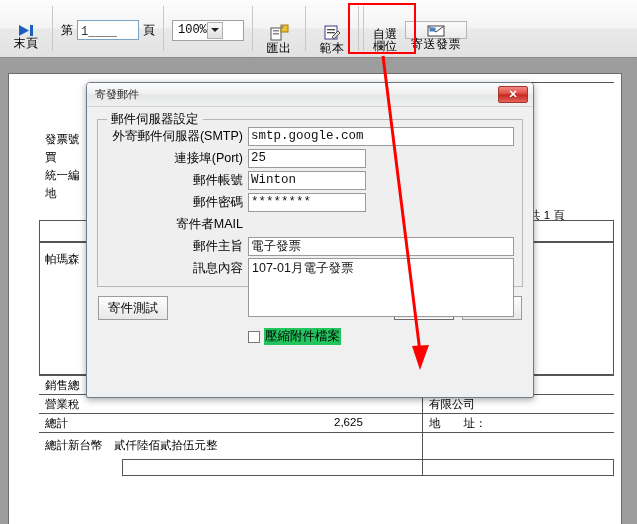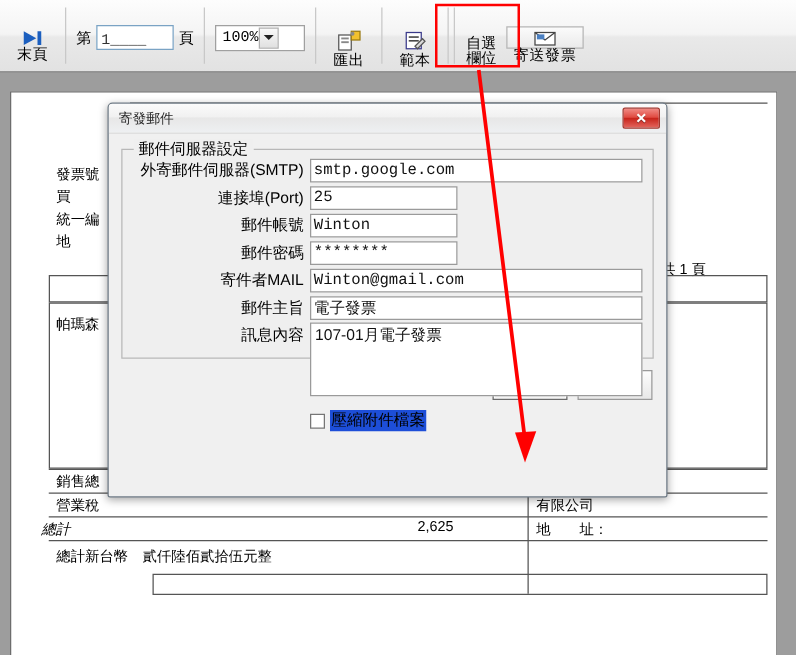--- a/index.html
+++ b/index.html
@@ -113,21 +113,21 @@
   }
   .finput.wide { flex: 1; }
   .finput.mid { width: 118px; }
   .finput.cjk { font-family: "Liberation Sans", sans-serif; font-size: 12.5px; }
   .ftext {
     flex: 1; height: 59px; border: 1px solid #9a9a9a; background: #fff;
     font-size: 12.5px; padding: 1px 3px; color: #111;
   }
   .cbrow { display: flex; align-items: center; margin-top: 8px; padding-left: 150px; }
   .cbox { width: 12px; height: 12px; border: 1px solid #767676; background: #fff; margin-right: 4px; }
-  .cblabel { font-size: 12.5px; background: #1d4ed8; padding: 0 1px; }
+  .cblabel { font-size: 12.5px; background: #22c55e; padding: 0 1px; }
   .btnrow { display: flex; align-items: center; margin: 9px 4px 0 4px; }
   .btn {
     border: 1px solid #9a9a9a; background: linear-gradient(to bottom,#fdfdfd,#e8e8e8);
     height: 24px; padding: 0 9px; font-size: 12.5px; color: #000;
     display: flex; align-items: center; justify-content: center; gap: 4px;
   }
   .btn.focus { border: 1px solid #6b6b6b; box-shadow: inset 0 0 0 1px #fff; }
   .tick { color: #1a8a1a; font-weight: bold; font-size: 13px; }
   .cross { color: #c31b1b; font-weight: bold; font-size: 13px; }
   .spacer { flex: 1; }
@@ -154,21 +154,21 @@
 
       <div class="doc-box" style="left:30px;top:146px;width:575px;height:22px;"></div>
       <div class="doc-box" style="left:30px;top:168px;width:575px;height:133px;"></div>
       <div class="doc-txt" style="left:36px;top:178px;">帕瑪森</div>
 
       <div class="doc-line" style="left:30px;top:301px;width:575px;height:1px;"></div>
       <div class="doc-txt" style="left:36px;top:304px;">銷售總</div>
       <div class="doc-line" style="left:30px;top:320px;width:575px;height:1px;"></div>
       <div class="doc-txt" style="left:36px;top:323px;">營業稅</div>
       <div class="doc-line" style="left:30px;top:339px;width:575px;height:1px;"></div>
-      <div class="doc-txt" style="left:24px;top:342px;font-style:italic;">總計</div>
+      <div class="doc-txt" style="left:36px;top:342px;">總計</div>
       <div class="doc-txt" style="left:325px;top:342px;">2,625</div>
       <div class="doc-line" style="left:30px;top:358px;width:575px;height:1px;"></div>
       <div class="doc-txt" style="left:36px;top:364px;">總計新台幣　貳仟陸佰貳拾伍元整</div>
 
       <div class="doc-txt" style="left:428px;top:304px;">用章</div>
       <div class="doc-txt" style="left:420px;top:323px;">有限公司</div>
       <div class="doc-txt" style="left:420px;top:342px;">地　　址：</div>
 
       <div class="doc-line" style="left:413px;top:301px;width:1px;height:100px;"></div>
       <div class="doc-box" style="left:113px;top:385px;width:492px;height:17px;"></div>
@@ -284,40 +284,40 @@
           <span class="finput mid">Winton</span>
         </div>
 
         <div class="frow">
           <span class="flabel">郵件密碼</span>
           <span class="finput mid">********</span>
         </div>
 
         <div class="frow">
           <span class="flabel">寄件者MAIL</span>
-          <span class="finput wide">Winton@gmail.com</span>
         </div>
 
         <div class="frow">
           <span class="flabel">郵件主旨</span>
           <span class="finput wide cjk">電子發票</span>
         </div>
 
         <div class="frow" style="height:62px;align-items:flex-start;">
           <span class="flabel" style="padding-top:2px;">訊息內容</span>
           <span class="ftext">107-01月電子發票</span>
         </div>
 
         <div class="cbrow">
           <span class="cbox"></span>
           <span class="cblabel">壓縮附件檔案</span>
         </div>
       </div>
 
       <div class="btnrow">
+        <span class="btn">寄件測試</span>
         <span class="spacer"></span>
         <span class="btn focus">
           <span class="tick">✔</span>
           <span>寄送</span>
         </span>
         <span class="btn" style="margin-left:8px;">
           <span class="cross">✘</span>
           <span>取消</span>
         </span>
       </div>

